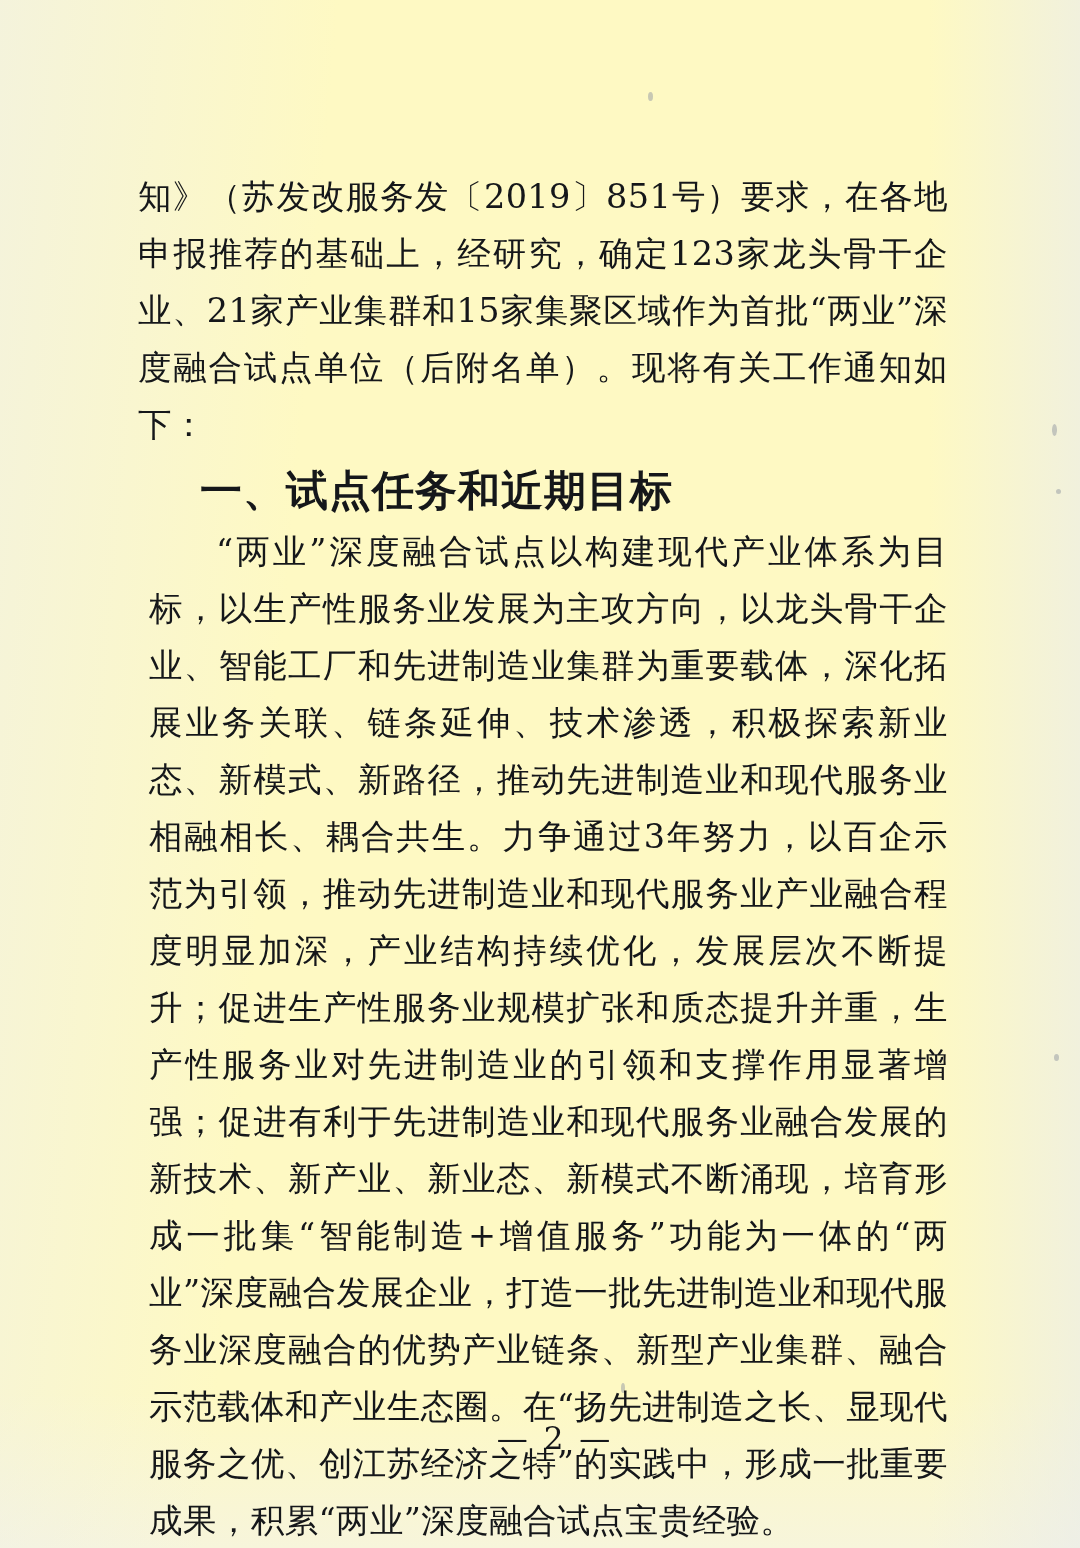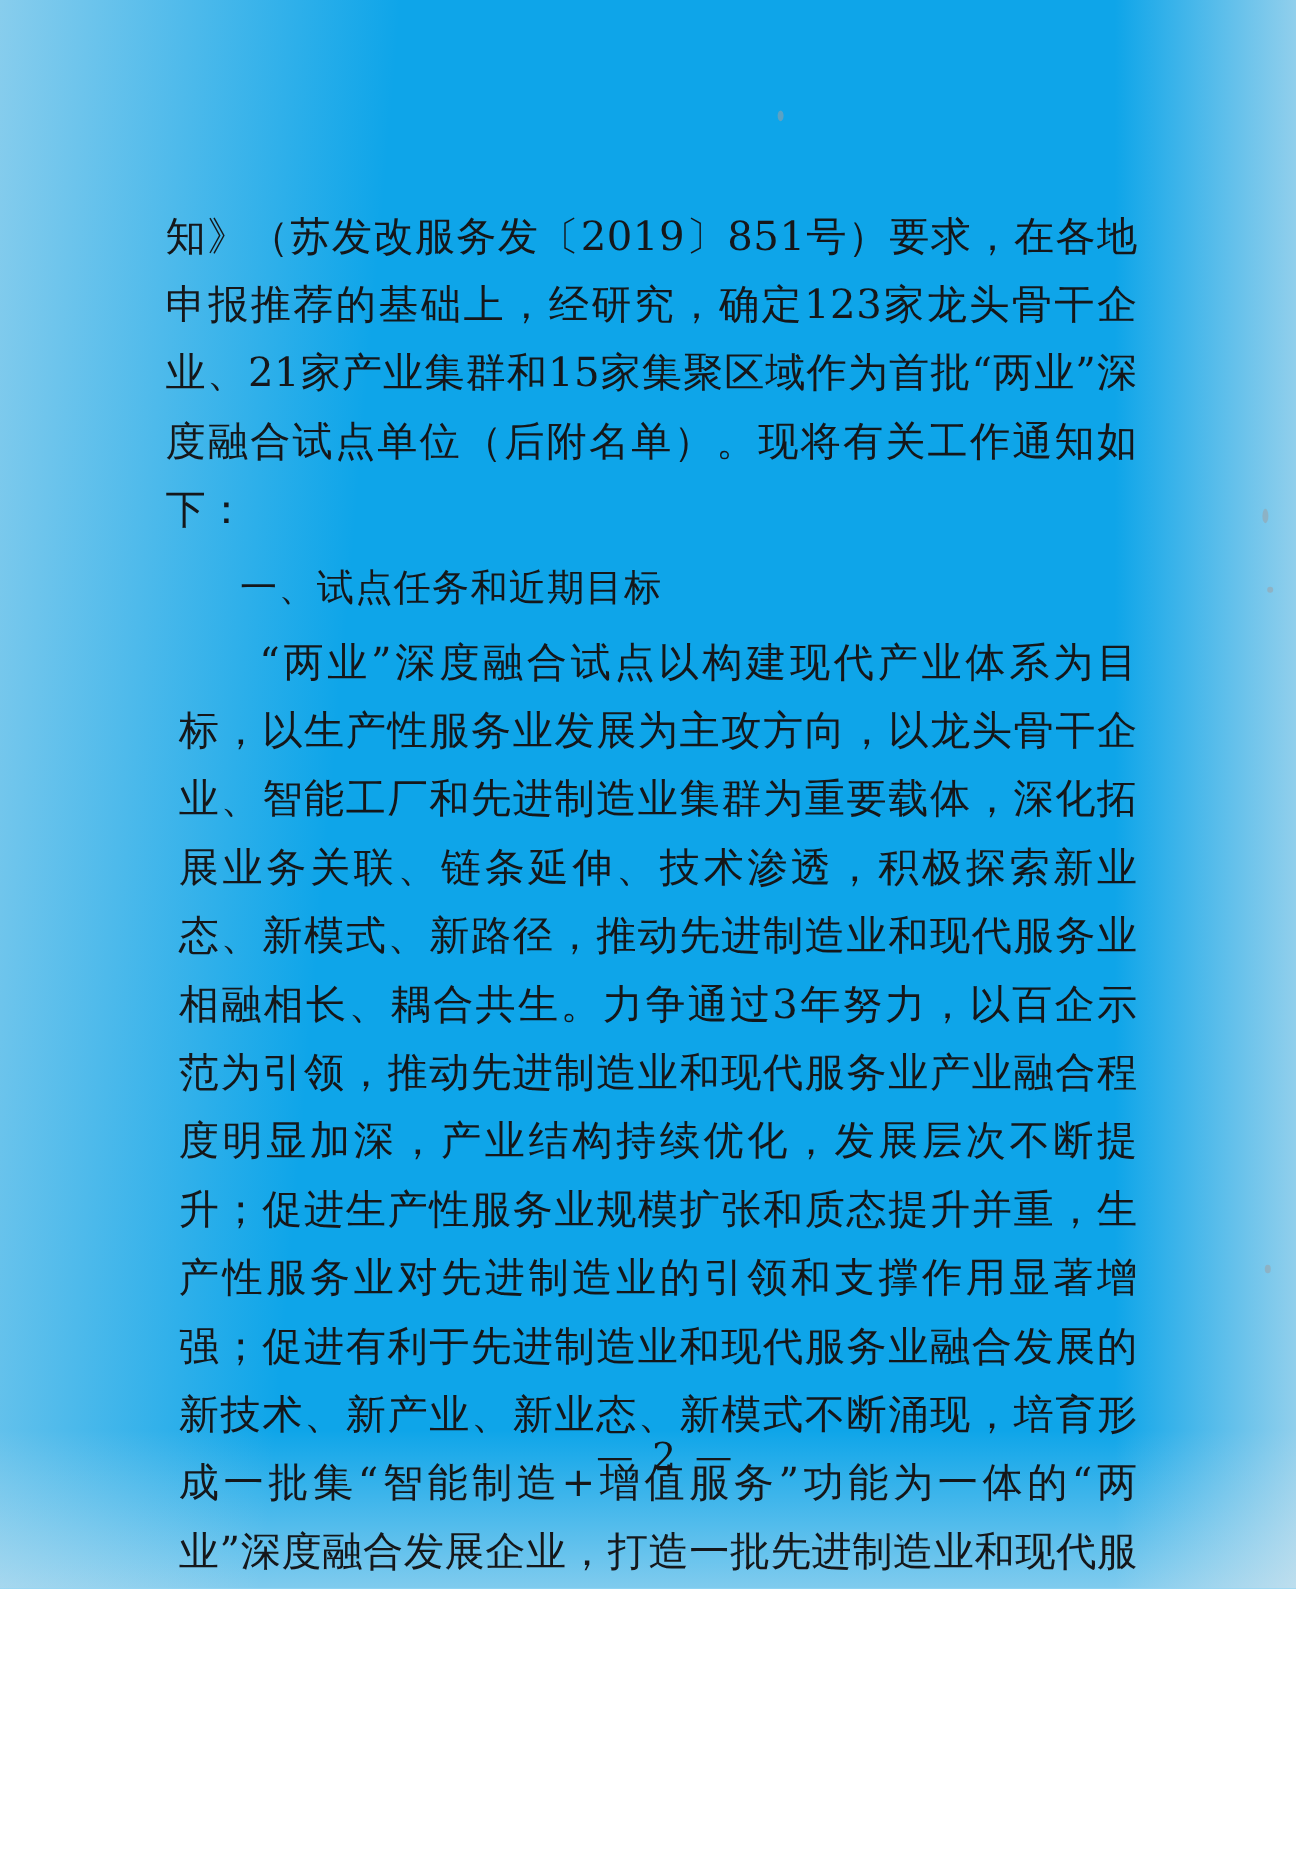--- a/index.html
+++ b/index.html
@@ -3,22 +3,22 @@
 <meta charset="utf-8">
 <style>
   html, body {
     margin: 0;
     padding: 0;
     background: #ffffff;
   }
   .page {
     position: relative;
     width: 1080px;
-    height: 1324px;
-    background: #0ea5e9;
+    height: 1548px;
+    background: #fef9c3;
     overflow: hidden;
     font-family: "DejaVu Serif", "Liberation Serif", serif;
     color: #15171a;
   }
   
   .scan-tint {
     position: absolute;
     inset: 0;
     background:
       linear-gradient(95deg, rgba(236,238,240,0.55) 0%, rgba(255,255,255,0) 28%),
@@ -45,22 +45,22 @@
     text-align: justify;
     text-justify: inter-character;
     margin: 0;
   }
   .para.indent {
     text-indent: 67px;
     margin-left: 11px;
   }
   .heading {
     font-family: "DejaVu Sans", "Liberation Sans", sans-serif;
-    font-weight: normal;
-    font-size: 31px;
+    font-weight: bold;
+    font-size: 42px;
     line-height: 57px;
     letter-spacing: 1px;
     margin: 9px 0 2px 0;
     text-indent: 62px;
   }
   .blk {
     margin-top: 4px;
   }
   .page-number {
     position: absolute;

